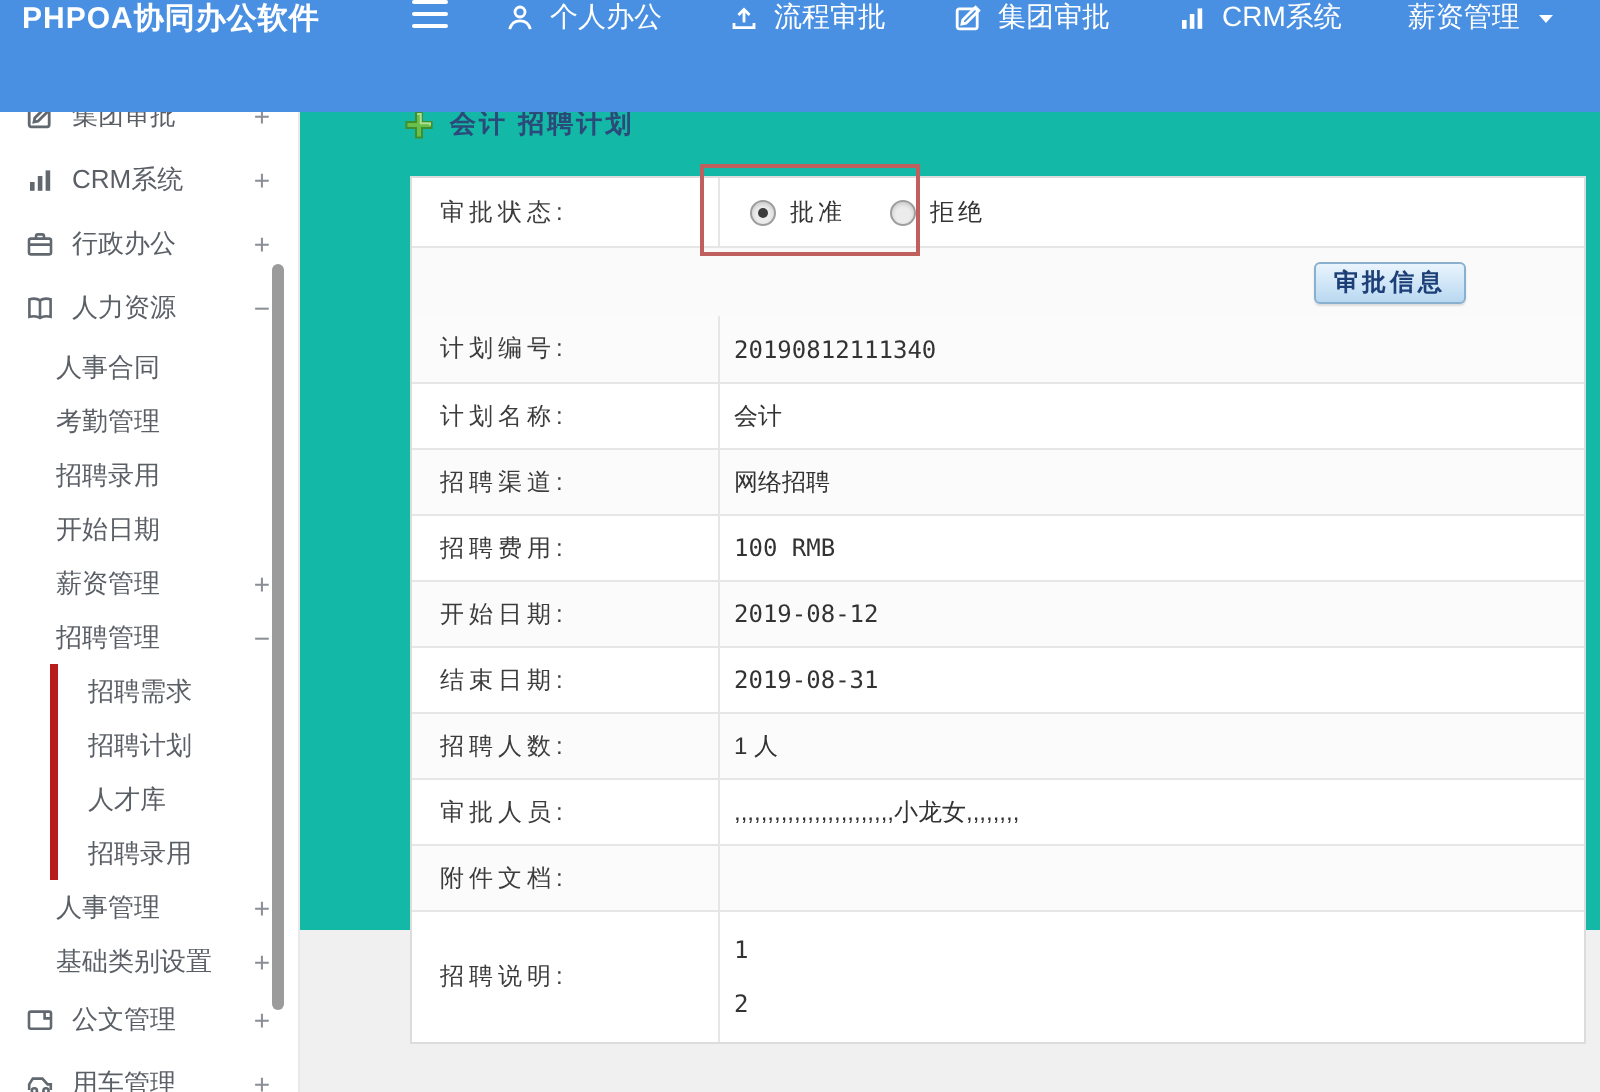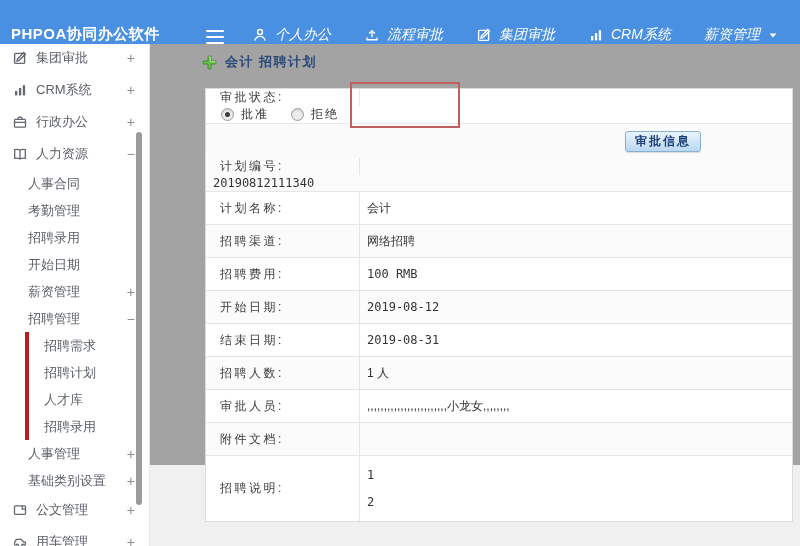--- a/index.html
+++ b/index.html
@@ -1,28 +1,28 @@
 <!DOCTYPE html>
 <html><head>
 <meta charset="utf-8">
 <style>
   * { margin:0; padding:0; box-sizing:border-box; }
   html,body { width:800px; height:546px; overflow:hidden;
     font-family:"Liberation Sans","DejaVu Sans",sans-serif; background:#f0f0f0; }
   .app { position:relative; width:800px; height:546px; overflow:hidden; }
 
   
-  .topbar { position:absolute; left:0; top:0; width:800px; height:44px;
-    background:#4a90e2; display:flex; align-items:flex-end; color:#fff; z-index:5; }
+  .topbar { position:absolute; left:0; top:0; width:800px; height:56px;
+    background:#4a90e2; display:flex; align-items:flex-start; color:#fff; z-index:5; }
   .logo { width:186px; padding-left:11px; font-size:15px; font-weight:bold;
     letter-spacing:.5px; white-space:nowrap; }
   .hamburger { width:18px; height:14px; display:flex; flex-direction:column;
     justify-content:space-between; cursor:pointer; margin-left:20px; }
   .hamburger span { display:block; height:2.4px; background:#fff; border-radius:1px; }
-  .topnav { display:flex; align-items:center; margin-left:28px; gap:33px;font-style:italic; }
+  .topnav { display:flex; align-items:center; margin-left:28px; gap:33px; }
   .nav-item { display:flex; align-items:center; gap:7px; font-size:14px;
     color:#fff; cursor:pointer; white-space:nowrap; }
   .nav-item .icn { display:flex; align-items:center; }
   .nav-item svg { display:block; }
 
   
   .sidebar { position:absolute; left:0; top:42px; width:150px; height:504px;
     background:#fff; border-right:1px solid #e8e8e8; overflow:hidden; z-index:4; }
   .side-item { position:relative; display:flex; align-items:center;
     color:#5a5f66; font-size:13px; cursor:pointer; }
@@ -31,30 +31,30 @@
   .side-item.l3 { height:27px; margin-left:25px; border-left:4px solid #b91c1c;
     padding-left:15px; }
   .side-item .icn { display:flex; align-items:center; color:#62686f; }
   .side-item .toggle { position:absolute; right:14px; top:50%;
     transform:translateY(-50%); font-size:14px; color:#8a8f95; font-weight:400; }
   .scroll-thumb { position:absolute; left:136px; top:90px; width:6px; height:373px;
     background:#9b9b9b; border-radius:3px; }
 
   
   .content { position:absolute; left:150px; top:42px; width:650px; height:423px;
-    background:#a3a3a3; }
+    background:#14b8a6; }
   .breadcrumb { position:absolute; left:52px; top:11px; display:flex;
     align-items:center; gap:8px; }
   .breadcrumb .title { font-size:13px; font-weight:bold; color:#2b4a7a;
     letter-spacing:1.5px; }
 
   .panel { position:absolute; left:55px; right:7px; top:46px; background:#fff;
     border:1px solid #dcdcdc; }
   .trow { display:flex; align-items:stretch; border-top:1px solid #e6e6e6; }
-  .trow:first-child { border-top:none;flex-direction:column; }
+  .trow:first-child { border-top:none; }
   .tlabel { width:154px; flex:none; border-right:1px solid #e6e6e6;
     display:flex; align-items:center; padding-left:14px; font-size:12px;
     color:#3c3c3c; letter-spacing:2.5px; }
   .tvalue { flex:1; display:flex; align-items:center; padding-left:7px;
     font-size:12px; color:#333; }
   .tvalue.mono, .mono { font-family:"DejaVu Sans Mono","Liberation Mono",monospace; font-size:12px; }
   .row-status { height:34px; background:#fff; }
   .row-button { height:35px; background:#fafafa; display:flex; align-items:center;
     border-top:1px solid #e6e6e6; }
   .row-normal { height:33px; }
@@ -65,21 +65,21 @@
 
   .radio-group { display:flex; align-items:flex-end; gap:22px; padding-left:8px; }
   .radio-opt { display:flex; align-items:center; gap:7px; cursor:pointer;
     font-size:12px; color:#333; letter-spacing:2px; }
   .radio { width:13px; height:13px; border-radius:50%; background:#ececec;
     border:1px solid #9d9d9d; position:relative; flex:none;
     box-shadow:inset 0 1px 2px rgba(0,0,0,.15); }
   .radio.checked::after { content:""; position:absolute; left:3px; top:3px;
     width:5px; height:5px; border-radius:50%; background:#3c3c3c; }
 
-  .approve-btn { margin-left:auto; margin-right:91px; height:21px; padding:0 9px;
+  .approve-btn { margin-left:auto; margin-right:59px; height:21px; padding:0 9px;
     font-size:12px; font-weight:bold; color:#1c3f77; letter-spacing:2px;
     background:linear-gradient(#e9f4fd,#b9d8f1); border:1px solid #8ab0cf;
     border-radius:3px; cursor:pointer; box-shadow:0 1px 1px rgba(0,0,0,.12);
     font-family:inherit; }
 
   .link { color:#2f6bbf; font-weight:bold; text-decoration:none; cursor:pointer;
     letter-spacing:1px; }
 
   .redbox { position:absolute; left:200px; top:40px; width:110px; height:46px;
     border:2px solid #c0605e; z-index:6; pointer-events:none; }

